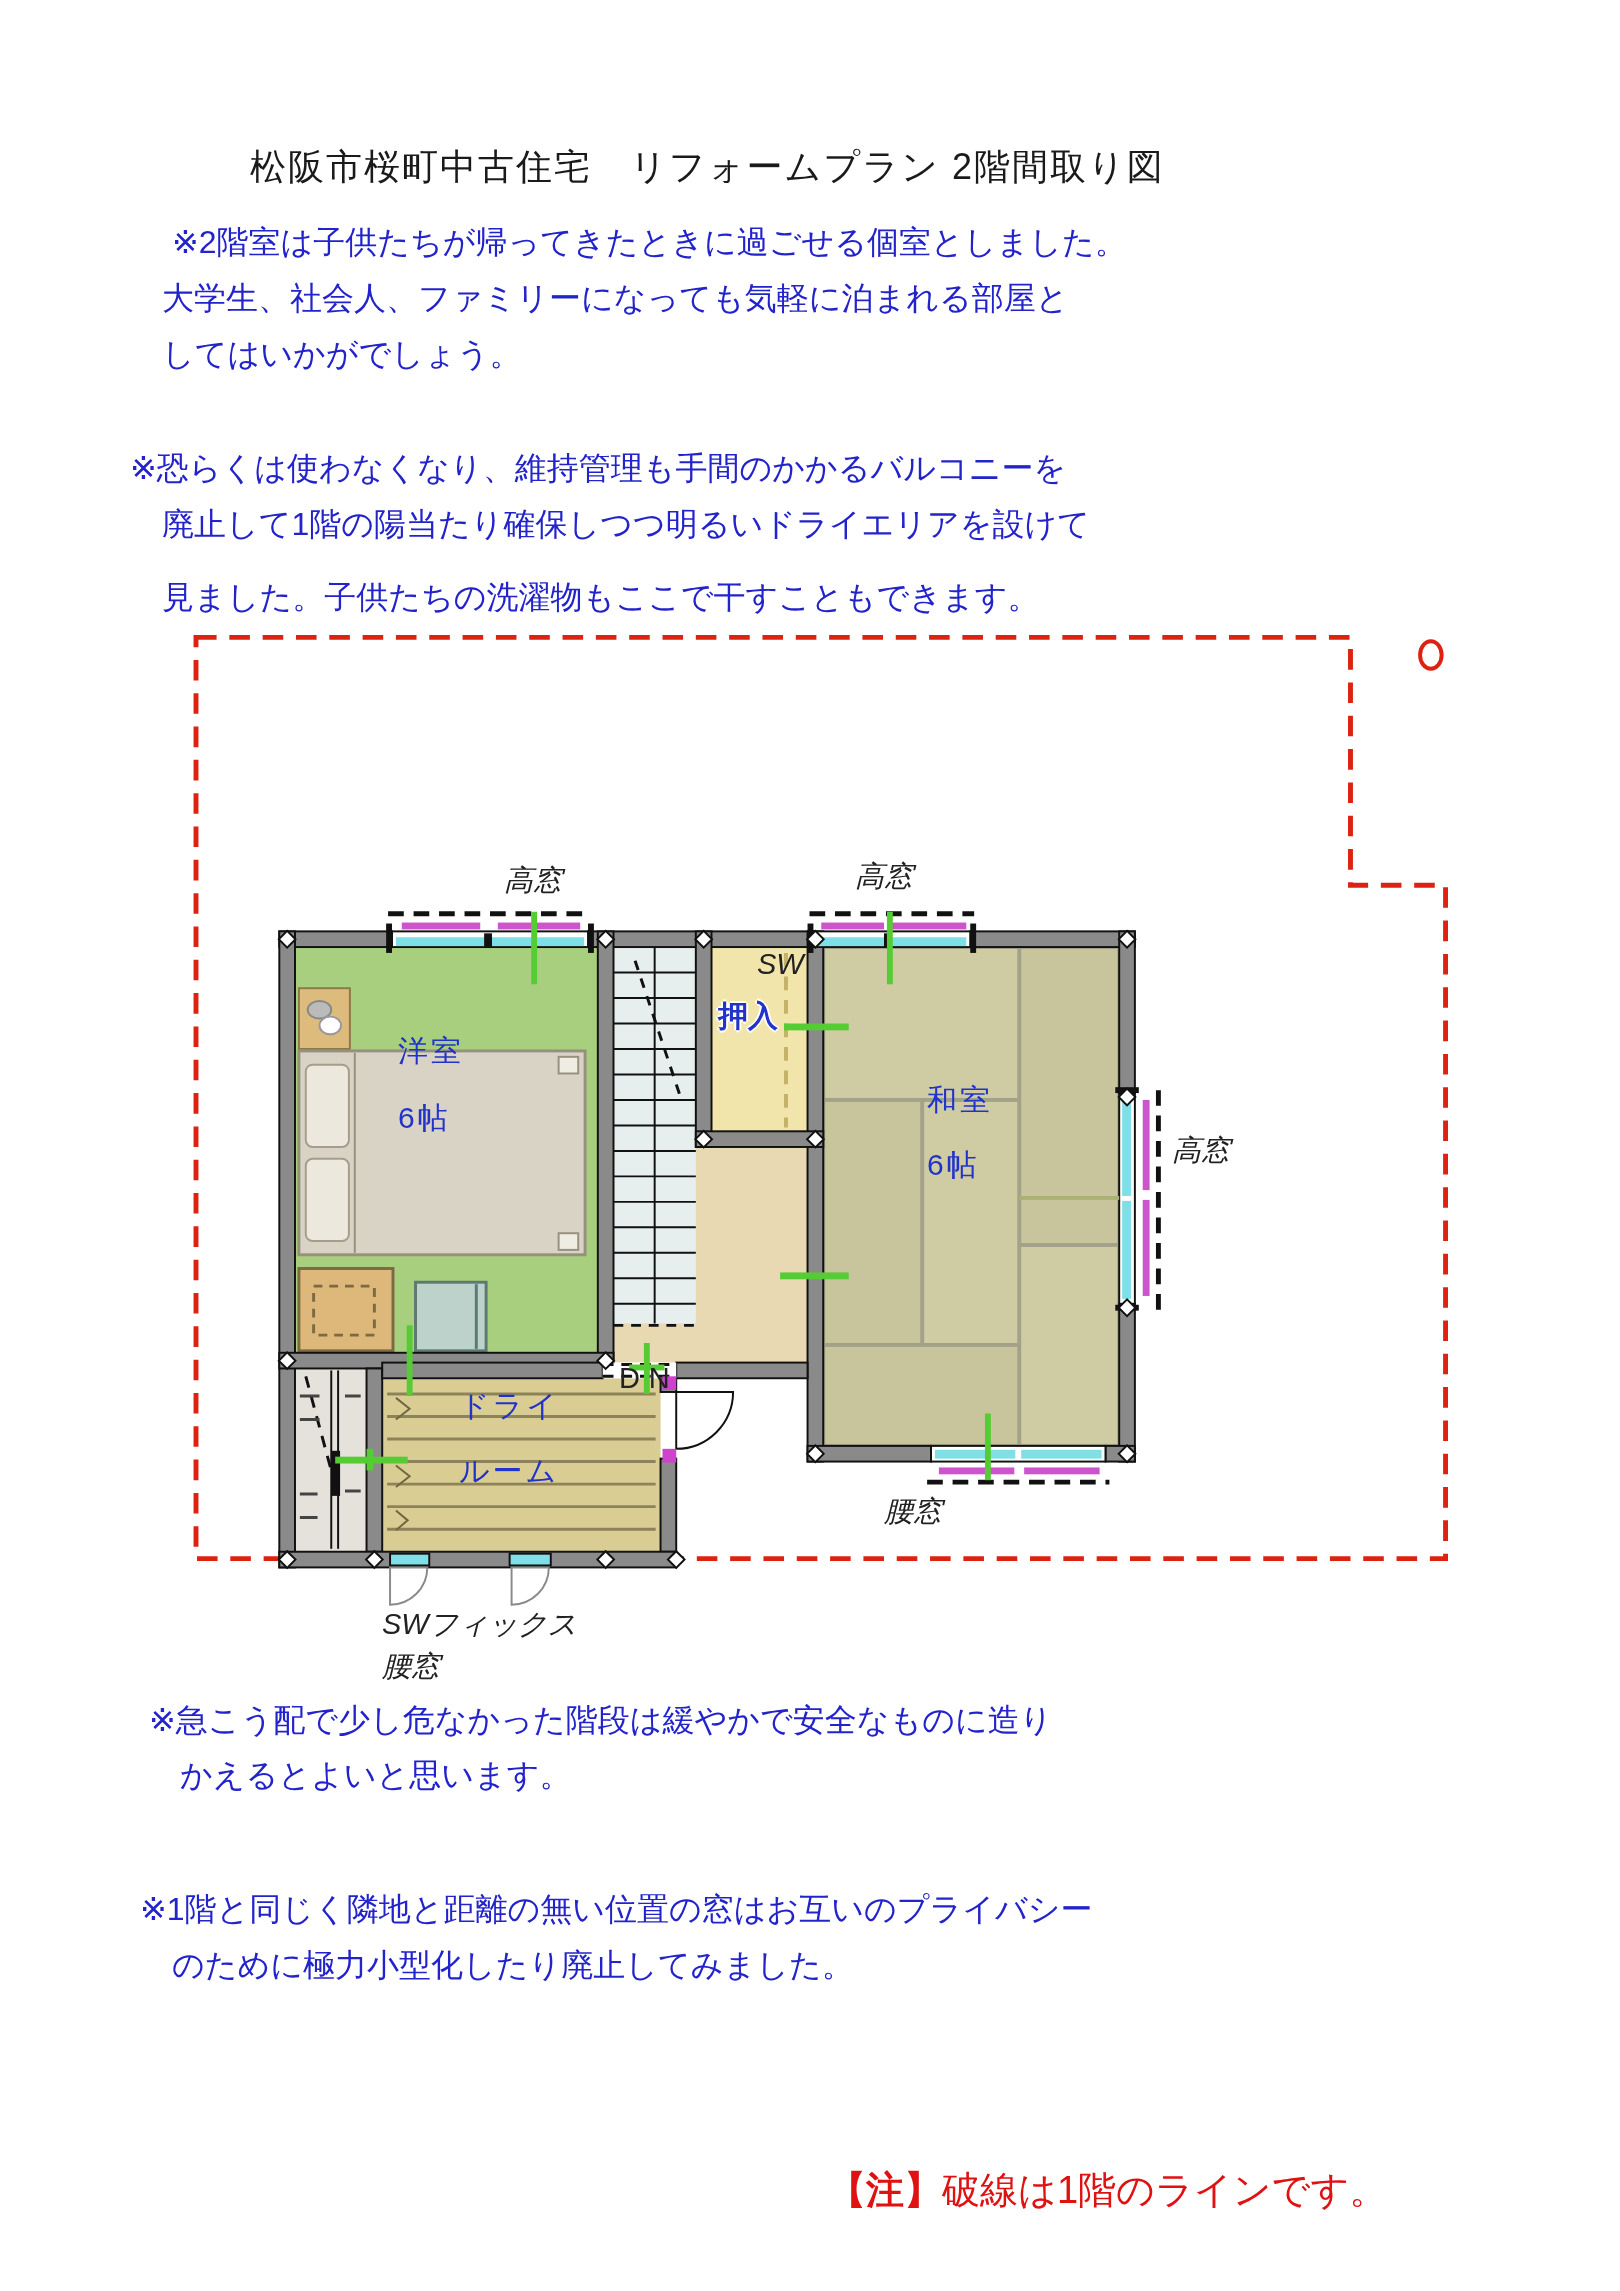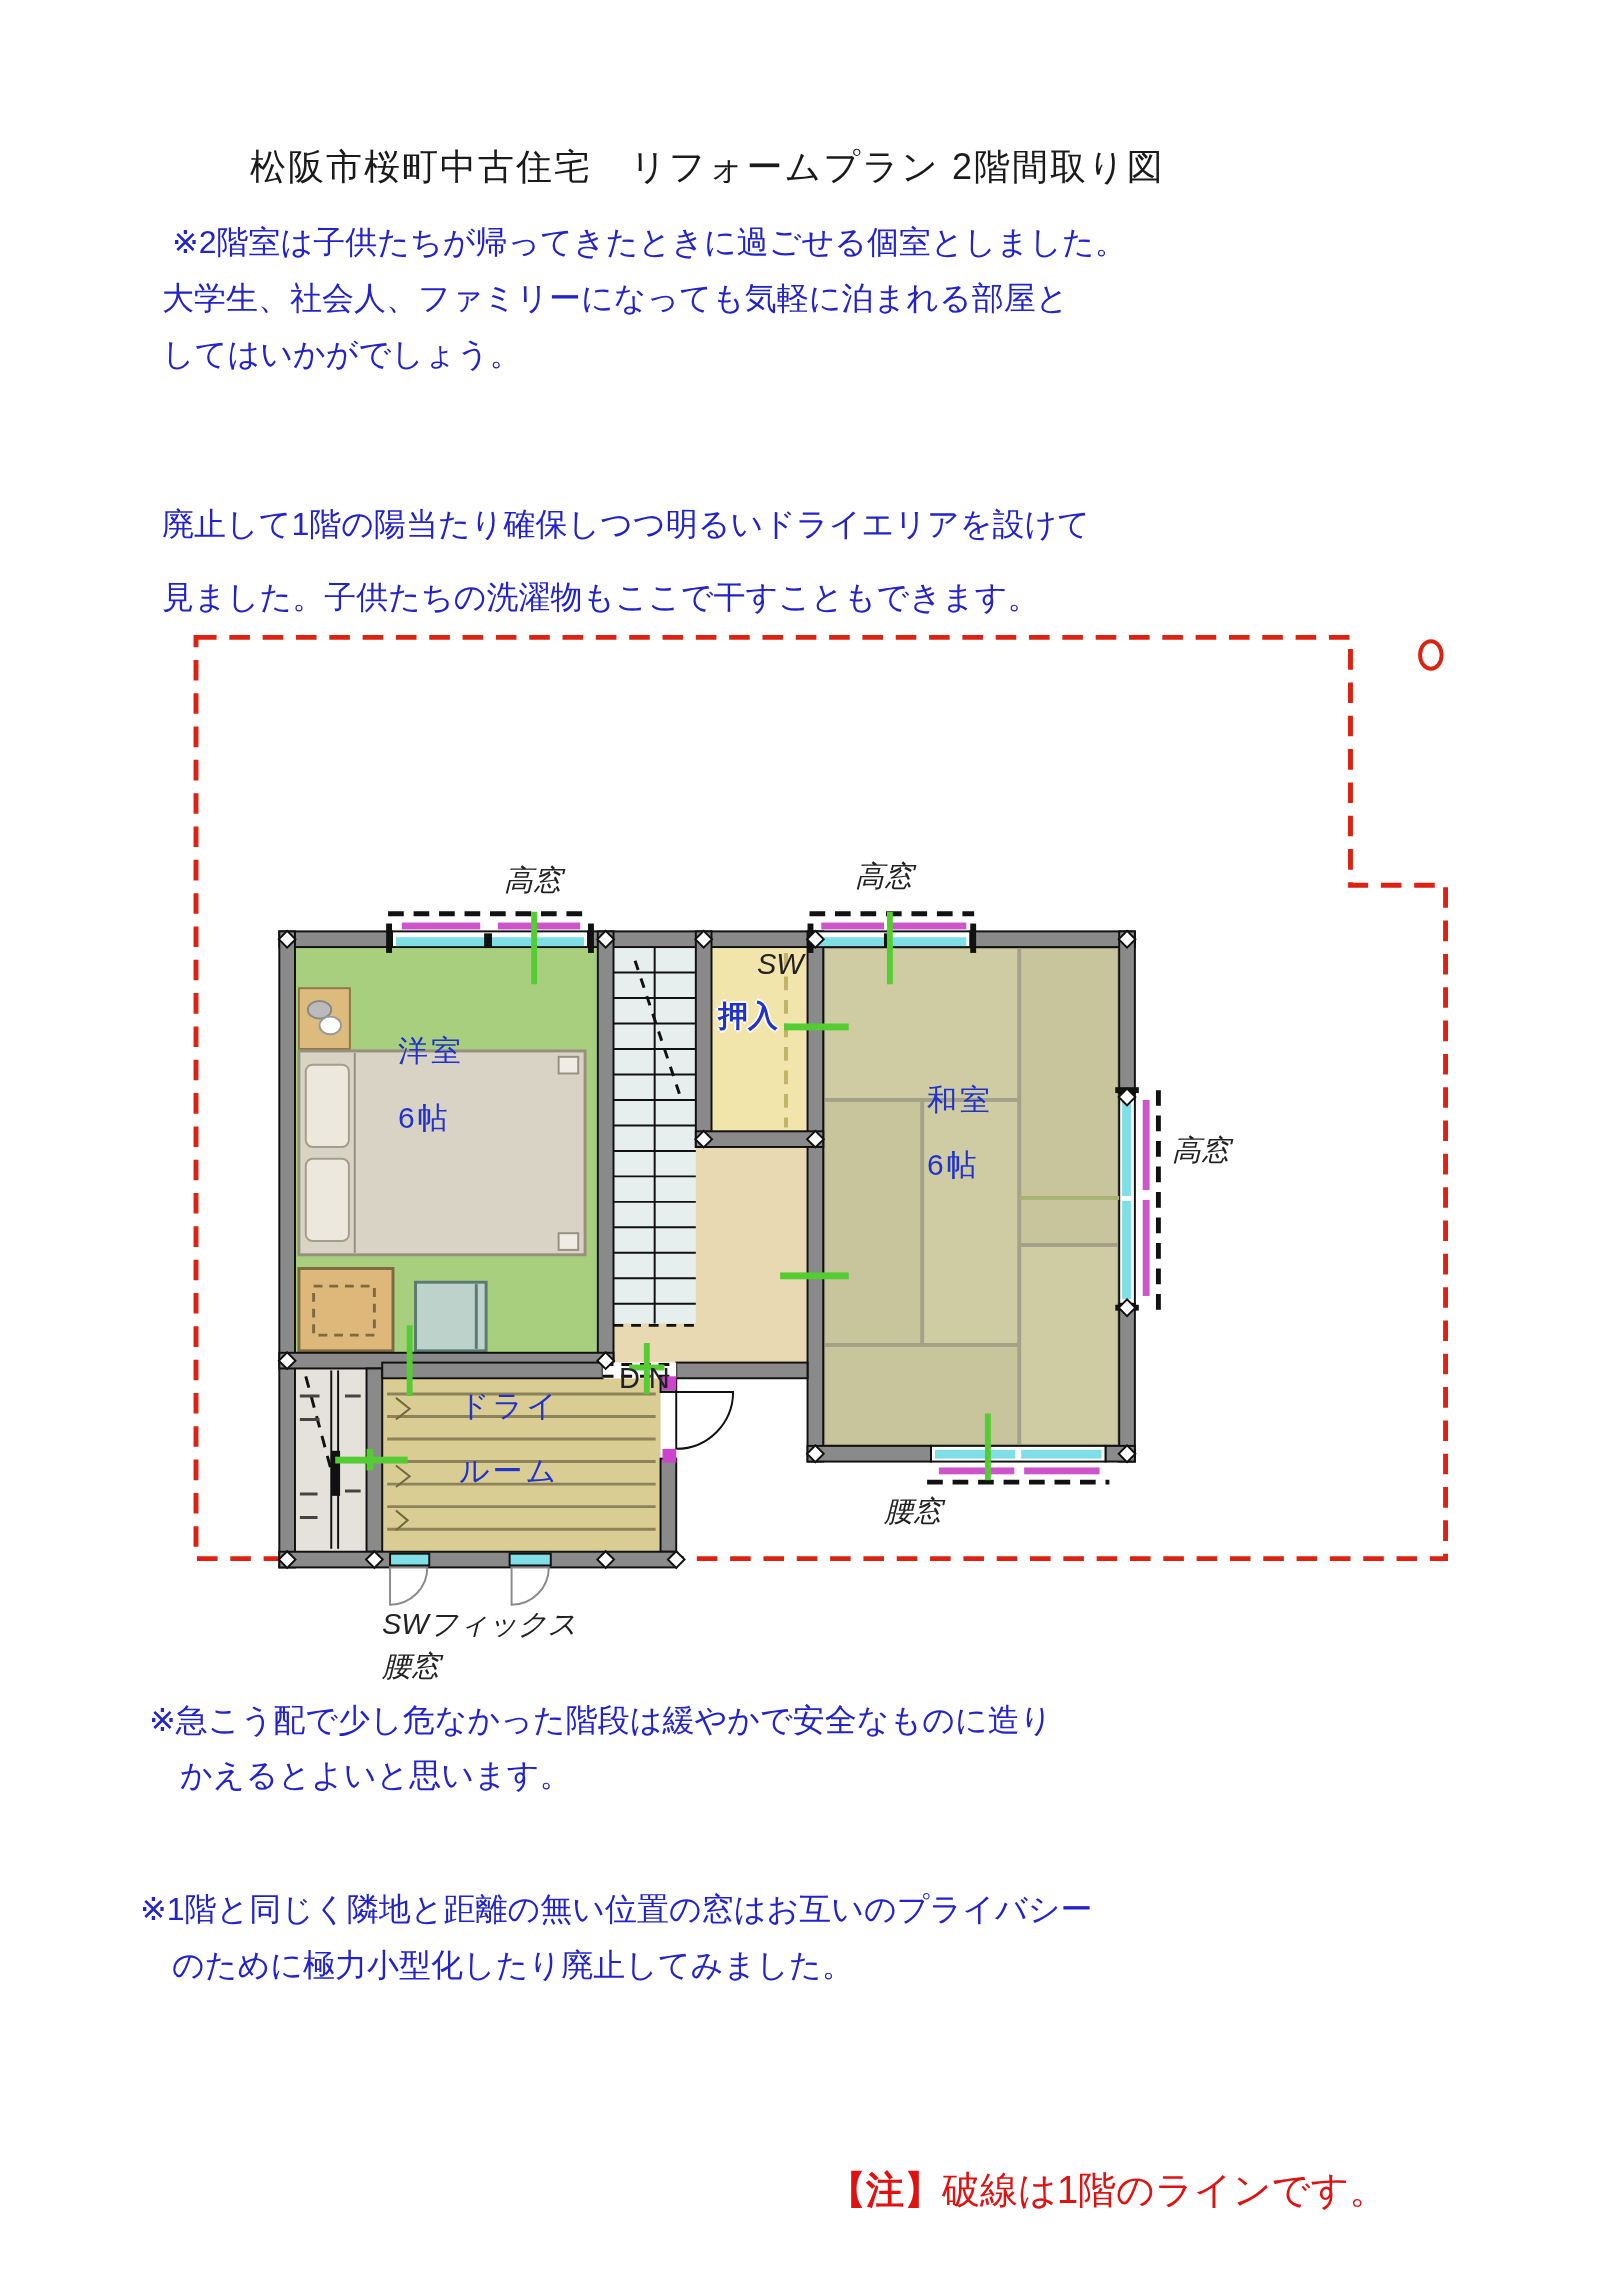--- a/index.html
+++ b/index.html
@@ -214,20 +214,21 @@
       <use href="#dm" transform="translate(690,1591)"></use>
     </g>
   </svg>
 
   <div class="t title" style="left:250px;top:145px;">松阪市桜町中古住宅　リフォームプラン 2階間取り図</div>
 
   <div class="t blue" style="left:134px;top:223px;margin-left:38px;">※2階室は子供たちが帰ってきたときに過ごせる個室としました。</div>
   <div class="t blue" style="left:162px;top:279px;">大学生、社会人、ファミリーになっても気軽に泊まれる部屋と</div>
   <div class="t blue" style="left:162px;top:335px;">してはいかがでしょう。</div>
 
+  <div class="t blue" style="left:130px;top:449px;">※恐らくは使わなくなり、維持管理も手間のかかるバルコニーを</div>
   <div class="t blue" style="left:162px;top:505px;">廃止して1階の陽当たり確保しつつ明るいドライエリアを設けて</div>
   <div class="t blue" style="left:162px;top:578px;">見ました。子供たちの洗濯物もここで干すこともできます。</div>
 
   <div class="t plabel" style="left:504px;top:863px;">高窓</div>
   <div class="t plabel" style="left:855px;top:859px;">高窓</div>
   <div class="t plabel" style="left:1172px;top:1133px;">高窓</div>
   <div class="t plabel" style="left:884px;top:1494px;">腰窓</div>
   <div class="t plabel" style="left:757px;top:947px;">SW</div>
   <div class="t closetlabel" style="left:718px;top:998px;">押入</div>
   <div class="t dnlabel" style="left:619px;top:1361px;">DN</div>

